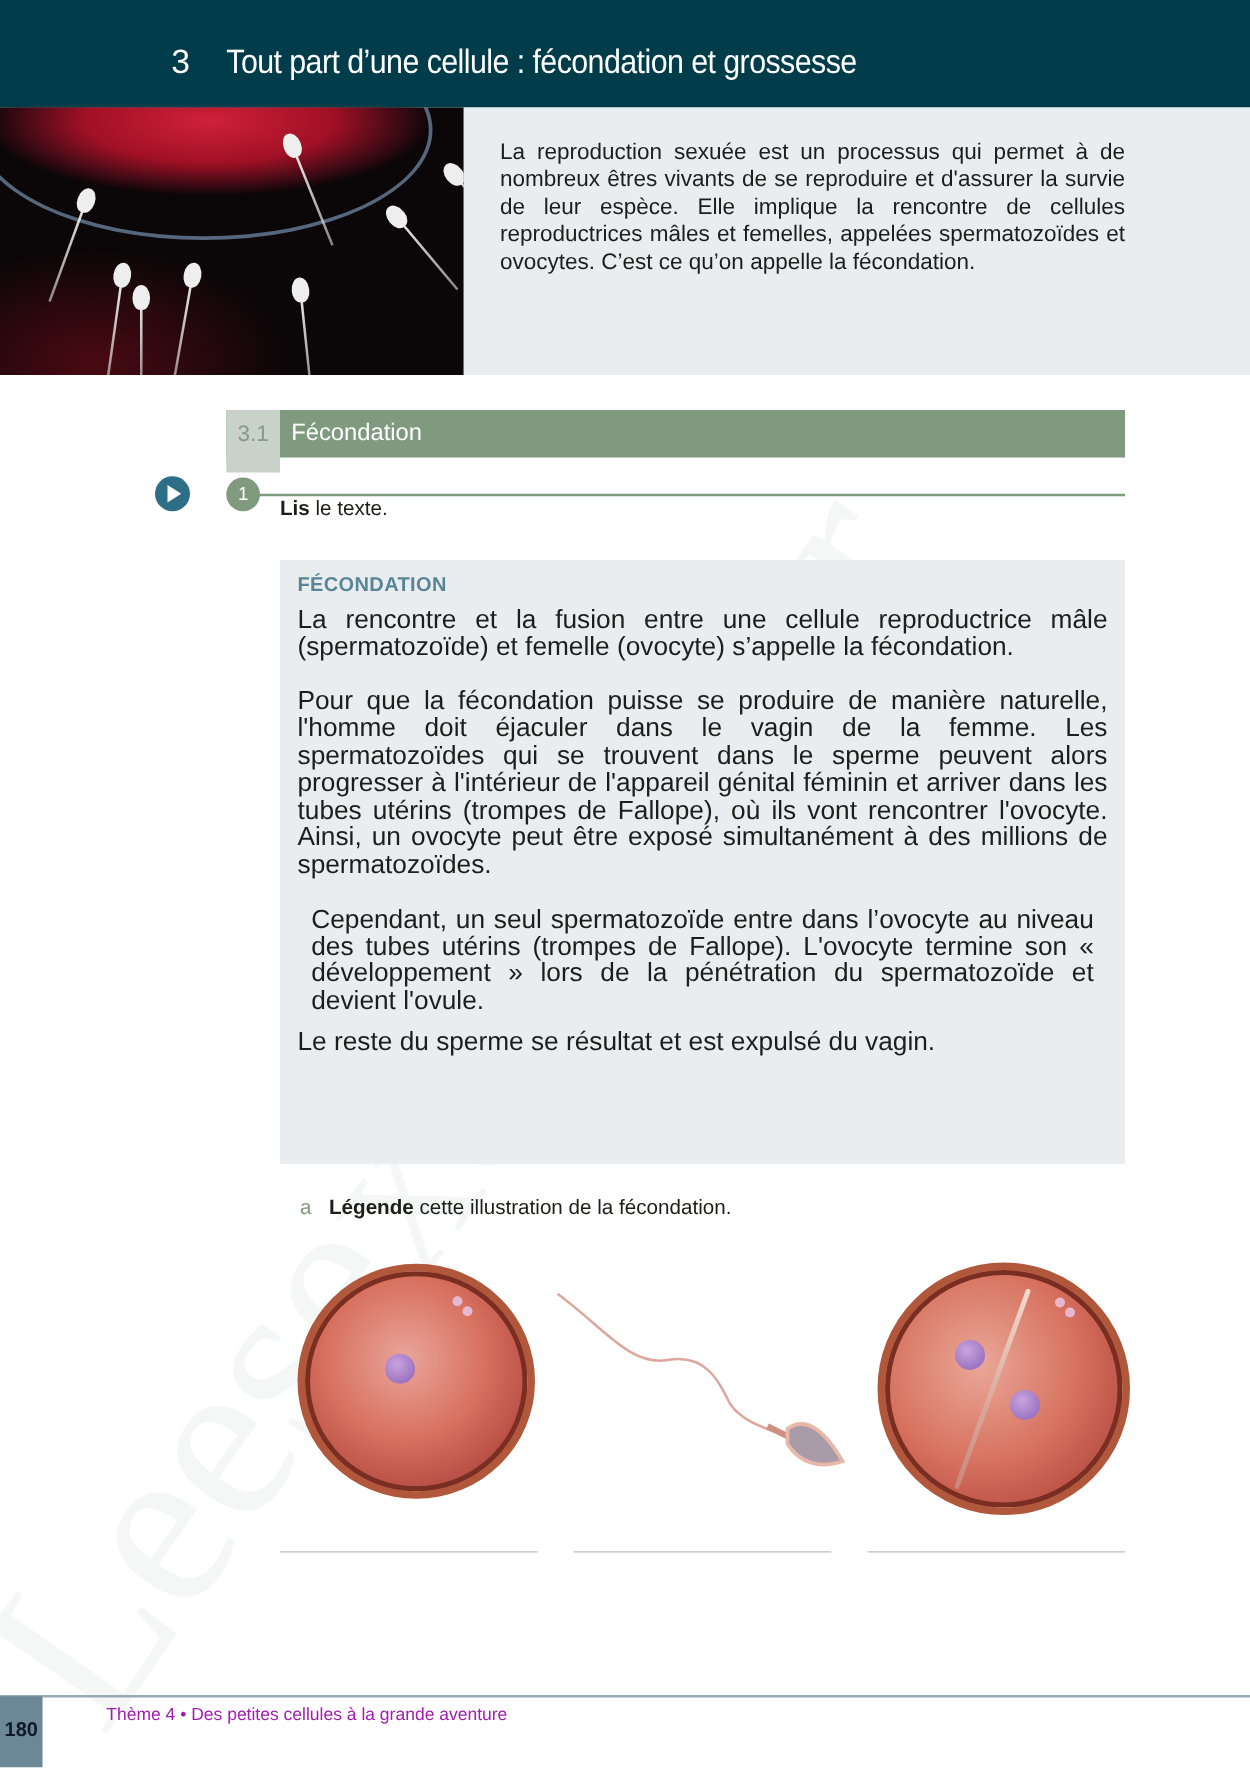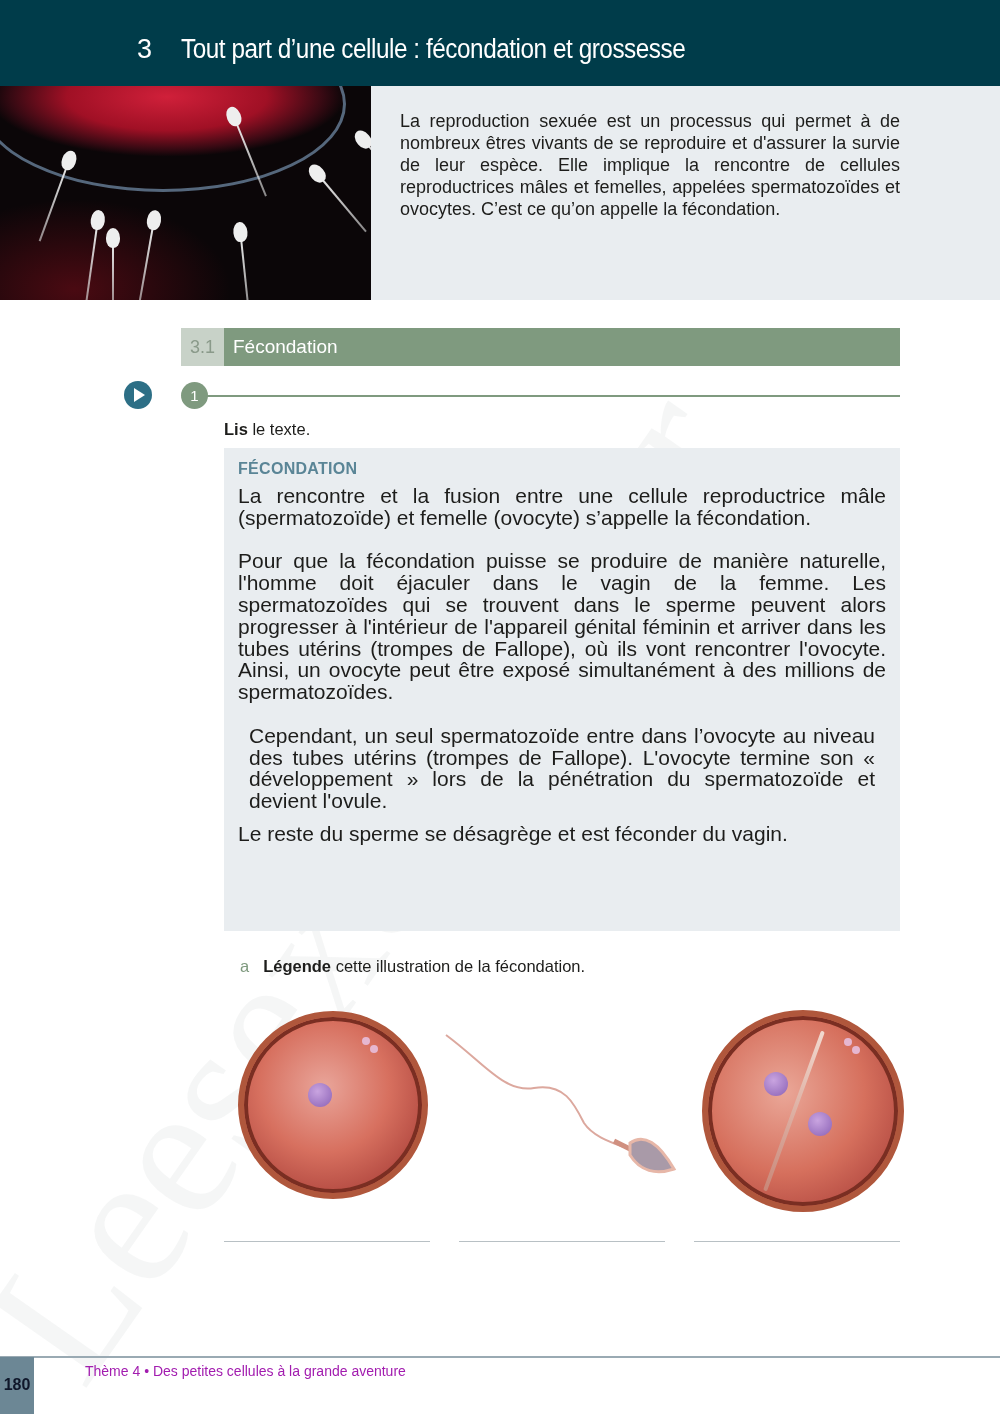--- a/index.html
+++ b/index.html
@@ -11,27 +11,27 @@
   .hero-img { position:absolute; left:0; top:86px; width:371px; height:214px; overflow:hidden;
     background: radial-gradient(ellipse 60% 35% at 45% 5%, #d0203a 0%, #a01025 45%, rgba(60,10,20,0.9) 70%, transparent 80%),
                 radial-gradient(ellipse 60% 60% at 20% 95%, #4a0a12 0%, transparent 70%),
                 #0b0608; }
   .hero-img .cell-edge { position:absolute; left:-20px; top:-70px; width:360px; height:170px; border-radius:50%; border:3px solid rgba(160,200,240,0.5); }
   .sperm { position:absolute; width:2px; background:linear-gradient(#e8e8e8, rgba(220,220,220,0.6)); transform-origin:top center; }
   .sperm::before { content:""; position:absolute; left:-6px; top:-16px; width:14px; height:20px; border-radius:50% 50% 45% 45%; background:#eee; }
   .intro { position:absolute; left:371px; top:86px; width:629px; height:214px; background:#e9edf0; }
   .intro p { position:absolute; left:29px; top:24px; width:500px; margin:0; font-size:18px; line-height:22px; text-align:justify; }
   .section-bar { position:absolute; left:181px; top:328px; width:719px; height:38px; background:#7f9a7f; }
-  .section-bar .sec-num { position:absolute; left:0; top:0; width:43px; height:38px; background:#c8d2c8; color:#8a9a8a; font-size:18px; line-height:38px; text-align:center; }
+  .section-bar .sec-num { position:absolute; left:0; top:0; width:43px; height:50px; background:#c8d2c8; color:#8a9a8a; font-size:18px; line-height:38px; text-align:center; }
   .section-bar .sec-title { position:absolute; left:52px; top:0; color:#fff; font-size:19px; line-height:38px; }
   .play-icon { position:absolute; left:124px; top:381px; width:28px; height:28px; border-radius:50%; background:#2d6f86; }
   .play-icon::after { content:""; position:absolute; left:10px; top:7px; border-left:11px solid #fff; border-top:7px solid transparent; border-bottom:7px solid transparent; }
   .step-num { position:absolute; left:181px; top:382px; width:27px; height:27px; border-radius:50%; background:#7f9a7f; color:#fff; font-size:15px; line-height:27px; text-align:center; }
   .step-line { position:absolute; left:205px; top:395px; width:695px; height:2px; background:#7f9a7f; }
-  .instruction { position:absolute; left:224px; top:420px; font-size:16.5px; }
+  .instruction { position:absolute; left:224px; top:398px; font-size:16.5px; }
   .instruction b { font-weight:bold; }
   .textbox { position:absolute; left:224px; top:448px; width:676px; height:483px; background:#e9edf0; }
   .textbox .box-title { position:absolute; left:14px; top:12px; font-size:16px; font-weight:bold; color:#5a8596; letter-spacing:0.3px; }
   .textbox .body { position:absolute; left:14px; top:37px; width:648px; font-size:21px; line-height:21.8px; text-align:justify; }
   .textbox .body p { margin:0 0 21.8px 0; }
   .textbox .body p.tight { margin:11px; }
   .question { position:absolute; left:240px; top:957px; font-size:16.5px; }
   .question .q-letter { color:#7f9a7f; margin-right:14px; }
   .question b { font-weight:bold; }
   .illus { position:absolute; }
@@ -89,21 +89,21 @@
 <div class="instruction">
   <b>Lis</b><span> le texte.</span>
 </div>
 
 <div class="textbox">
   <div class="box-title">FÉCONDATION</div>
   <div class="body">
     <p>La rencontre et la fusion entre une cellule reproductrice mâle (spermatozoïde) et femelle (ovocyte) s’appelle la fécondation.</p>
     <p>Pour que la fécondation puisse se produire de manière naturelle, l'homme doit éjaculer dans le vagin de la femme. Les spermatozoïdes qui se trouvent dans le sperme peuvent alors progresser à l'intérieur de l'appareil génital féminin et arriver dans les tubes utérins (trompes de Fallope), où ils vont rencontrer l'ovocyte. Ainsi, un ovocyte peut être exposé simultanément à des millions de spermatozoïdes.</p>
     <p class="tight">Cependant, un seul spermatozoïde entre dans l’ovocyte au niveau des tubes utérins (trompes de Fallope). L'ovocyte termine son « développement » lors de la pénétration du spermatozoïde et devient l'ovule.</p>
-    <p>Le reste du sperme se désagrège et est féconder du vagin.</p>
+    <p>Le reste du sperme se résultat et est expulsé du vagin.</p>
   </div>
 </div>
 
 <div class="question">
   <span class="q-letter">a</span><b>Légende</b><span> cette illustration de la fécondation.</span>
 </div>
 
 <div class="illus ovocyte">
   <div class="nucleus" style="left:64px;top:66px;"></div>
   <div class="polar" style="left:118px;top:20px;"></div>

